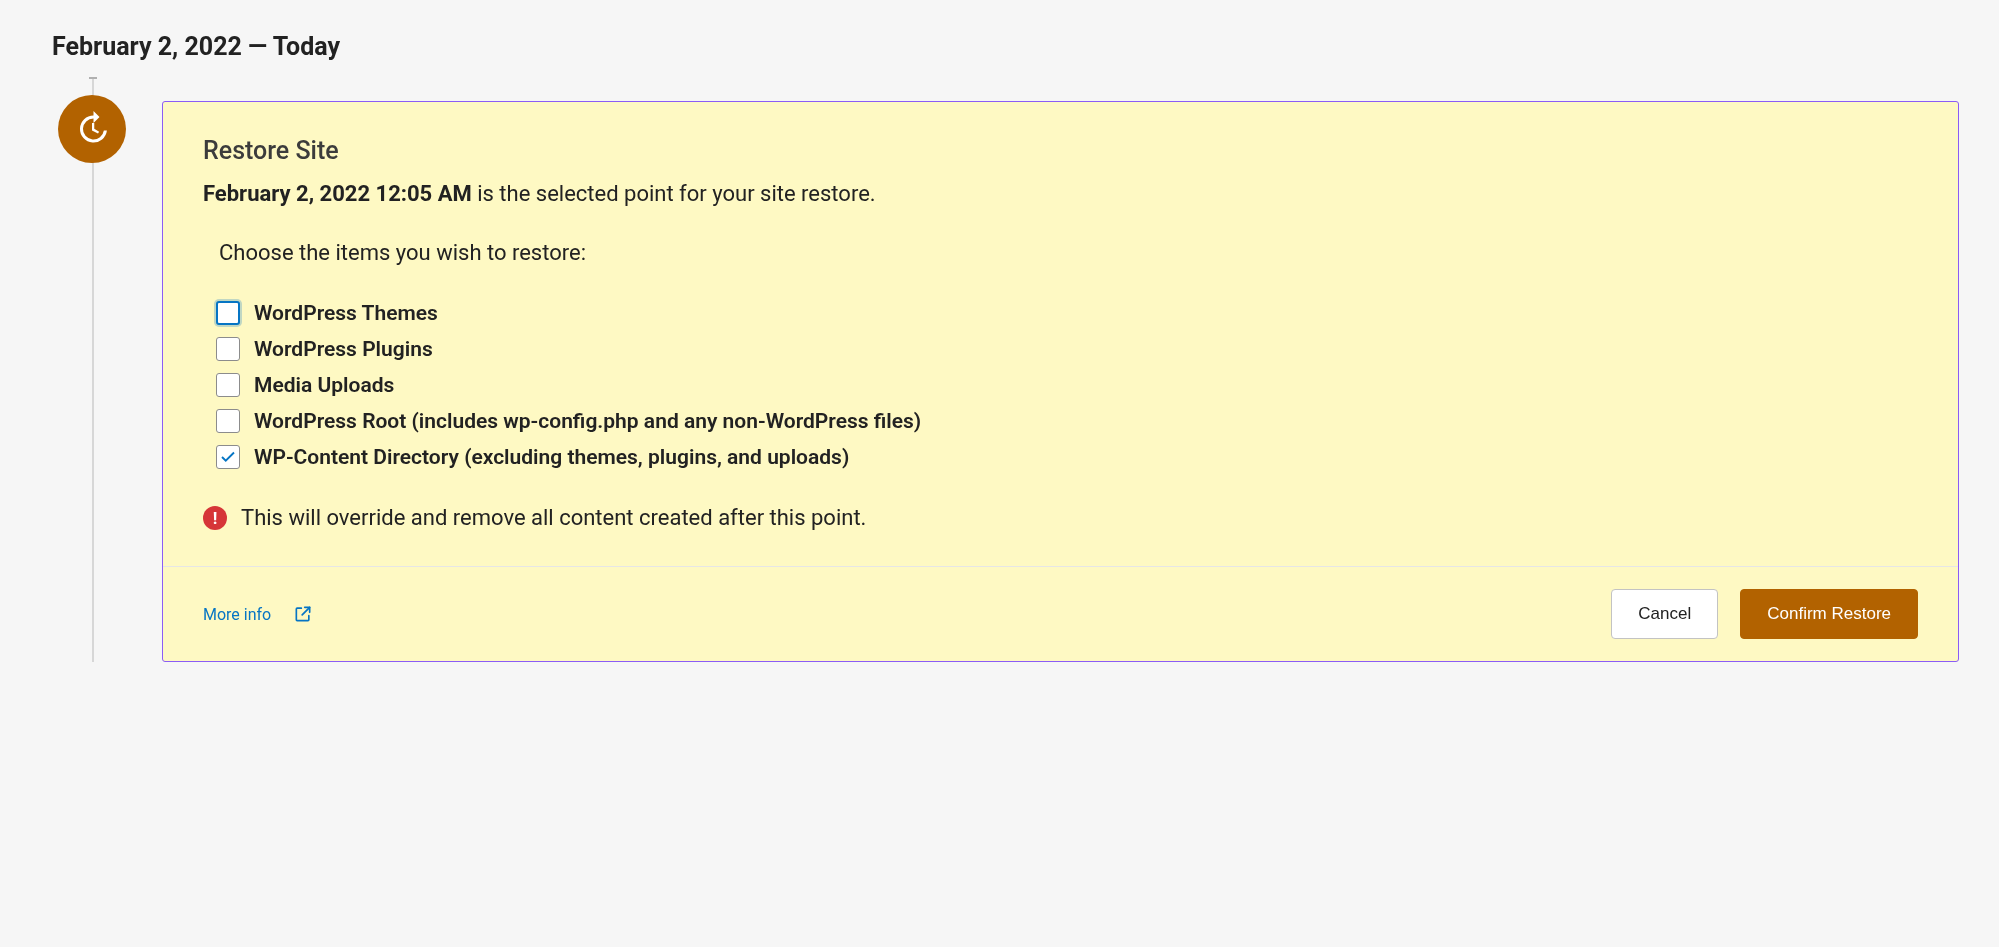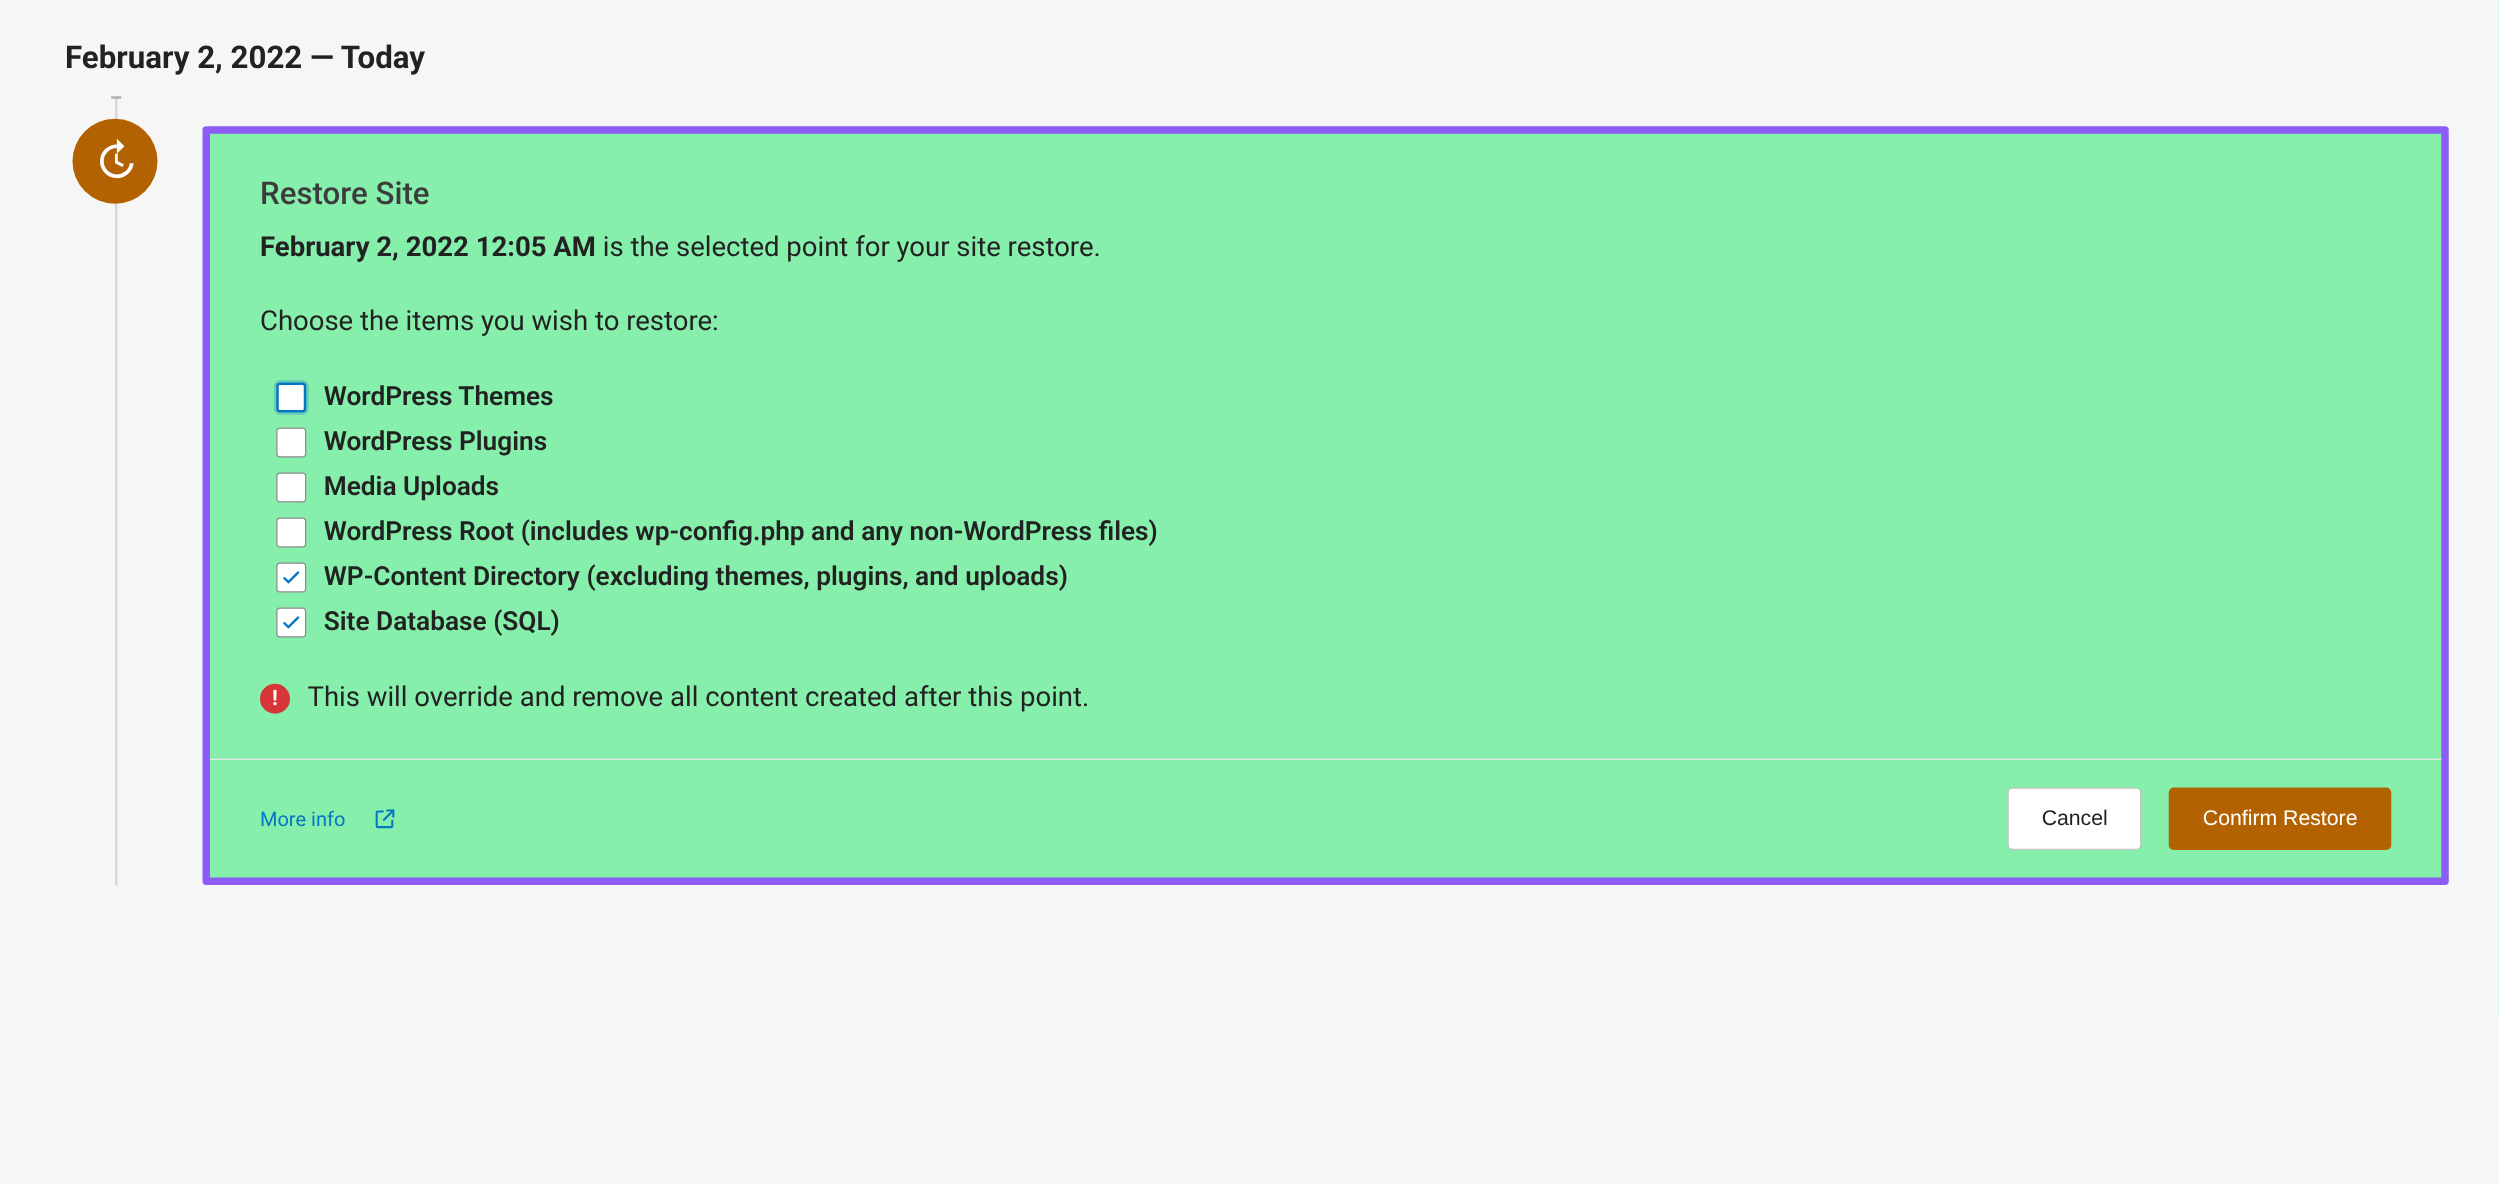--- a/index.html
+++ b/index.html
@@ -52,22 +52,22 @@
       height: 68px;
       border-radius: 50%;
       background: #b26200;
       display: flex;
       align-items: center;
       justify-content: center;
       color: #fff;
     }
     .badge svg { width: 36px; height: 36px; fill: #fff; }
     .card {
-      background: #86efac;
-      border: 6px solid #8b5cf6;
+      background: #fef9c3;
+      border: 1px solid #8b5cf6;
       border-radius: 3px;
       width: 100%;
     }
     .card-body {
       padding: 34px 40px 36px 40px;
     }
     .card-title {
       font-size: 25px;
       font-weight: 500;
       color: #3c3c3c;
@@ -76,20 +76,21 @@
     .subline {
       font-size: 22px;
       color: #222;
       margin-bottom: 34px;
     }
     .subline .bold { font-weight: 700; }
     .instruction {
       font-size: 22px;
       color: #222;
       margin-bottom: 30px;
+      margin-left: 16px;
     }
     .checklist { list-style: none; }
     .checklist li {
       display: flex;
       align-items: center;
       gap: 14px;
       padding: 6px 13px;
     }
     .checkbox {
       width: 24px;
@@ -221,28 +222,20 @@
                 <span class="checkbox"></span>
                 <span class="check-label">WordPress Root (includes wp-config.php and any non-WordPress files)</span>
               </li>
               <li>
                 <span class="checkbox checked">
                   <svg viewBox="0 0 24 24">
                     <path d="M4 12l5 5L20 6"></path>
                   </svg>
                 </span>
                 <span class="check-label">WP-Content Directory (excluding themes, plugins, and uploads)</span>
-              </li>
-              <li>
-                <span class="checkbox checked">
-                  <svg viewBox="0 0 24 24">
-                    <path d="M4 12l5 5L20 6"></path>
-                  </svg>
-                </span>
-                <span class="check-label">Site Database (SQL)</span>
               </li>
             </ul>
 
           <div class="warning">
             <span class="warn-badge">!</span>
             <span>This will override and remove all content created after this point.</span>
           </div>
         </div>
 
         <div class="card-footer">

